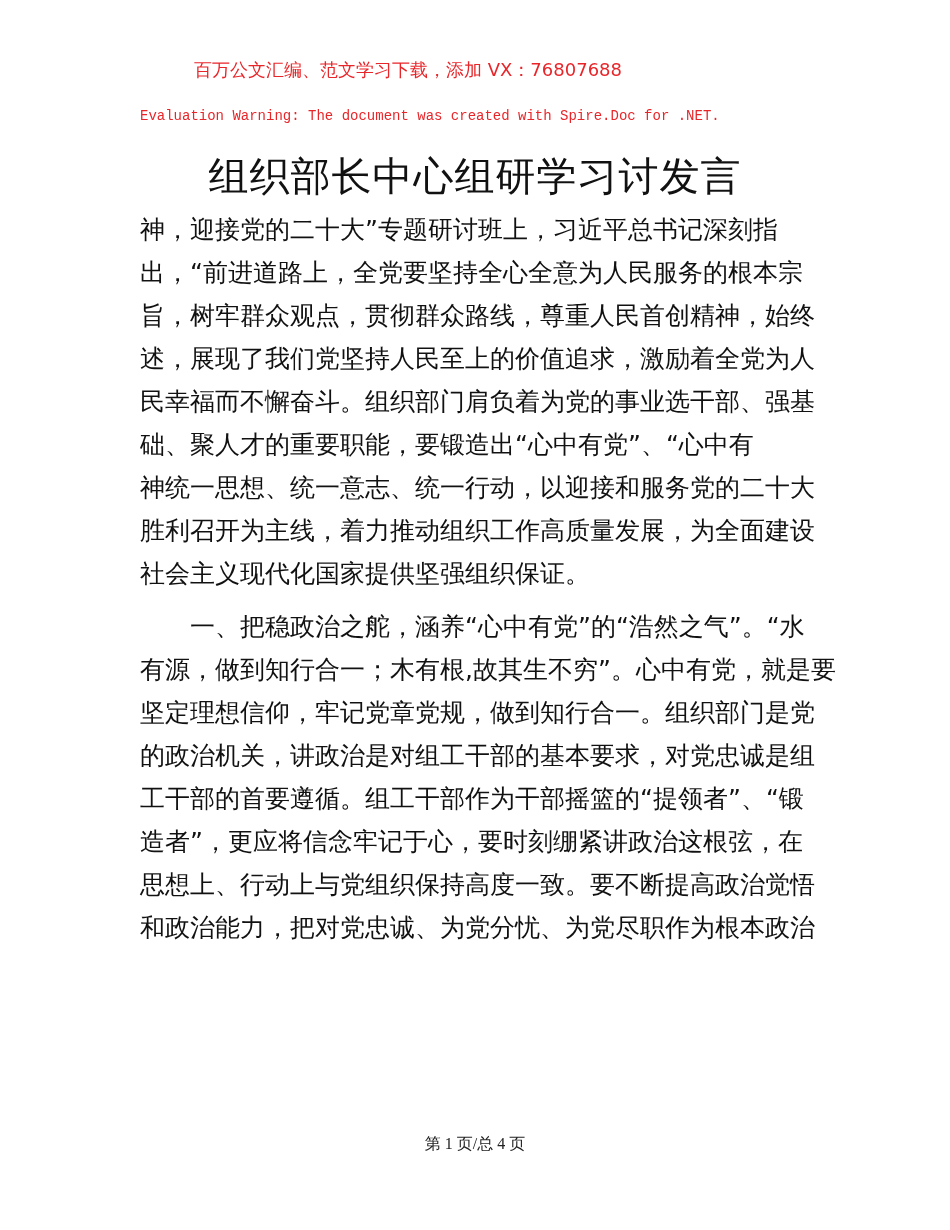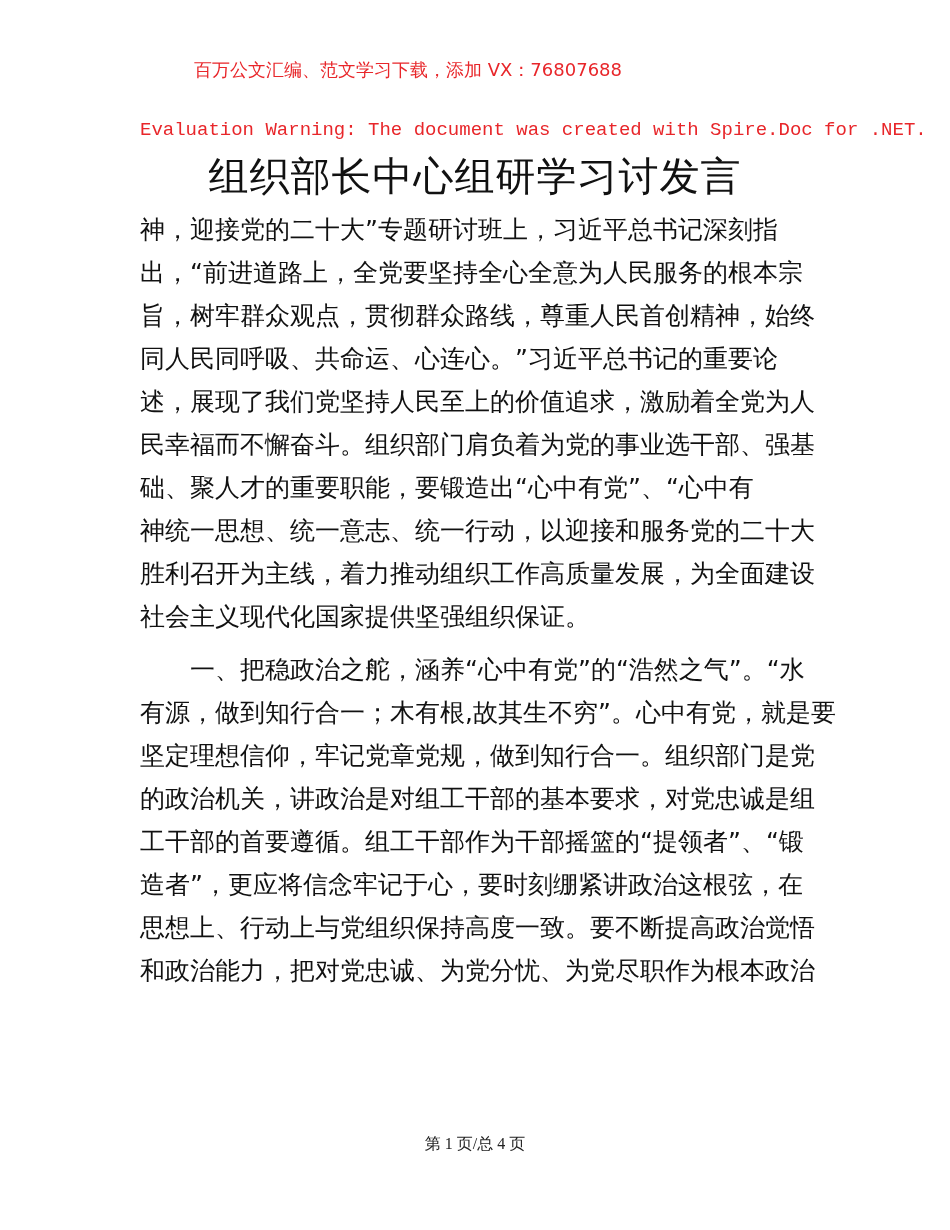--- a/index.html
+++ b/index.html
@@ -2,23 +2,23 @@
 <html><head>
 <meta charset="utf-8">
 <style>
   html, body { margin:0; padding:0; background:#ffffff; }
   body { width:950px; height:1230px; position:relative; overflow:hidden; }
   .header-banner {
     position:absolute; top:56px; left:0; width:816px; text-align:center;
     color:#e8262a; font-family:"DejaVu Sans", sans-serif; font-size:18px; line-height:28px;
   }
   .eval-warning {
-    position:absolute; top:119px; left:140px; width:680px;
+    position:absolute; top:105px; left:140px; width:680px;
     color:#e8262a; font-family:"Liberation Mono", "DejaVu Sans Mono", monospace;
-    font-size:19px; line-height:22px; white-space:nowrap;
+    font-size:14px; line-height:22px; white-space:nowrap;
   }
   .doc-title {
     position:absolute; top:152px; left:0; width:950px; text-align:center;
     color:#111; font-family:"DejaVu Sans", sans-serif; font-size:40px; line-height:48px;
     letter-spacing:1px;
   }
   .body {
     position:absolute; top:208px; left:140px; width:672px;
     font-family:"DejaVu Sans", sans-serif; font-size:25px; color:#111;
   }
@@ -38,21 +38,20 @@
 
 <div class="eval-warning">Evaluation Warning: The document was created with Spire.Doc for .NET.</div>
 
 <div class="doc-title">组织部长中心组研学习讨发言</div>
 
 <div class="body">
   <p class="para" style="text-indent:0">
     <span class="line">神，迎接党的二十大”专题研讨班上，习近平总书记深刻指</span>
     <span class="line">出，“前进道路上，全党要坚持全心全意为人民服务的根本宗</span>
     <span class="line">旨，树牢群众观点，贯彻群众路线，尊重人民首创精神，始终</span>
-    <span class="line">同人民同呼吸、共命运、心连心。”习近平总书记的重要论</span>
     <span class="line">述，展现了我们党坚持人民至上的价值追求，激励着全党为人</span>
     <span class="line">民幸福而不懈奋斗。组织部门肩负着为党的事业选干部、强基</span>
     <span class="line">础、聚人才的重要职能，要锻造出“心中有党”、“心中有</span>
     <span class="line">神统一思想、统一意志、统一行动，以迎接和服务党的二十大</span>
     <span class="line">胜利召开为主线，着力推动组织工作高质量发展，为全面建设</span>
     <span class="line">社会主义现代化国家提供坚强组织保证。</span>
   </p>
   <p class="para" style="text-indent:0">
     <span class="line first">一、把稳政治之舵，涵养“心中有党”的“浩然之气”。“水</span>
     <span class="line">有源，做到知行合一；木有根,故其生不穷”。心中有党，就是要</span>

